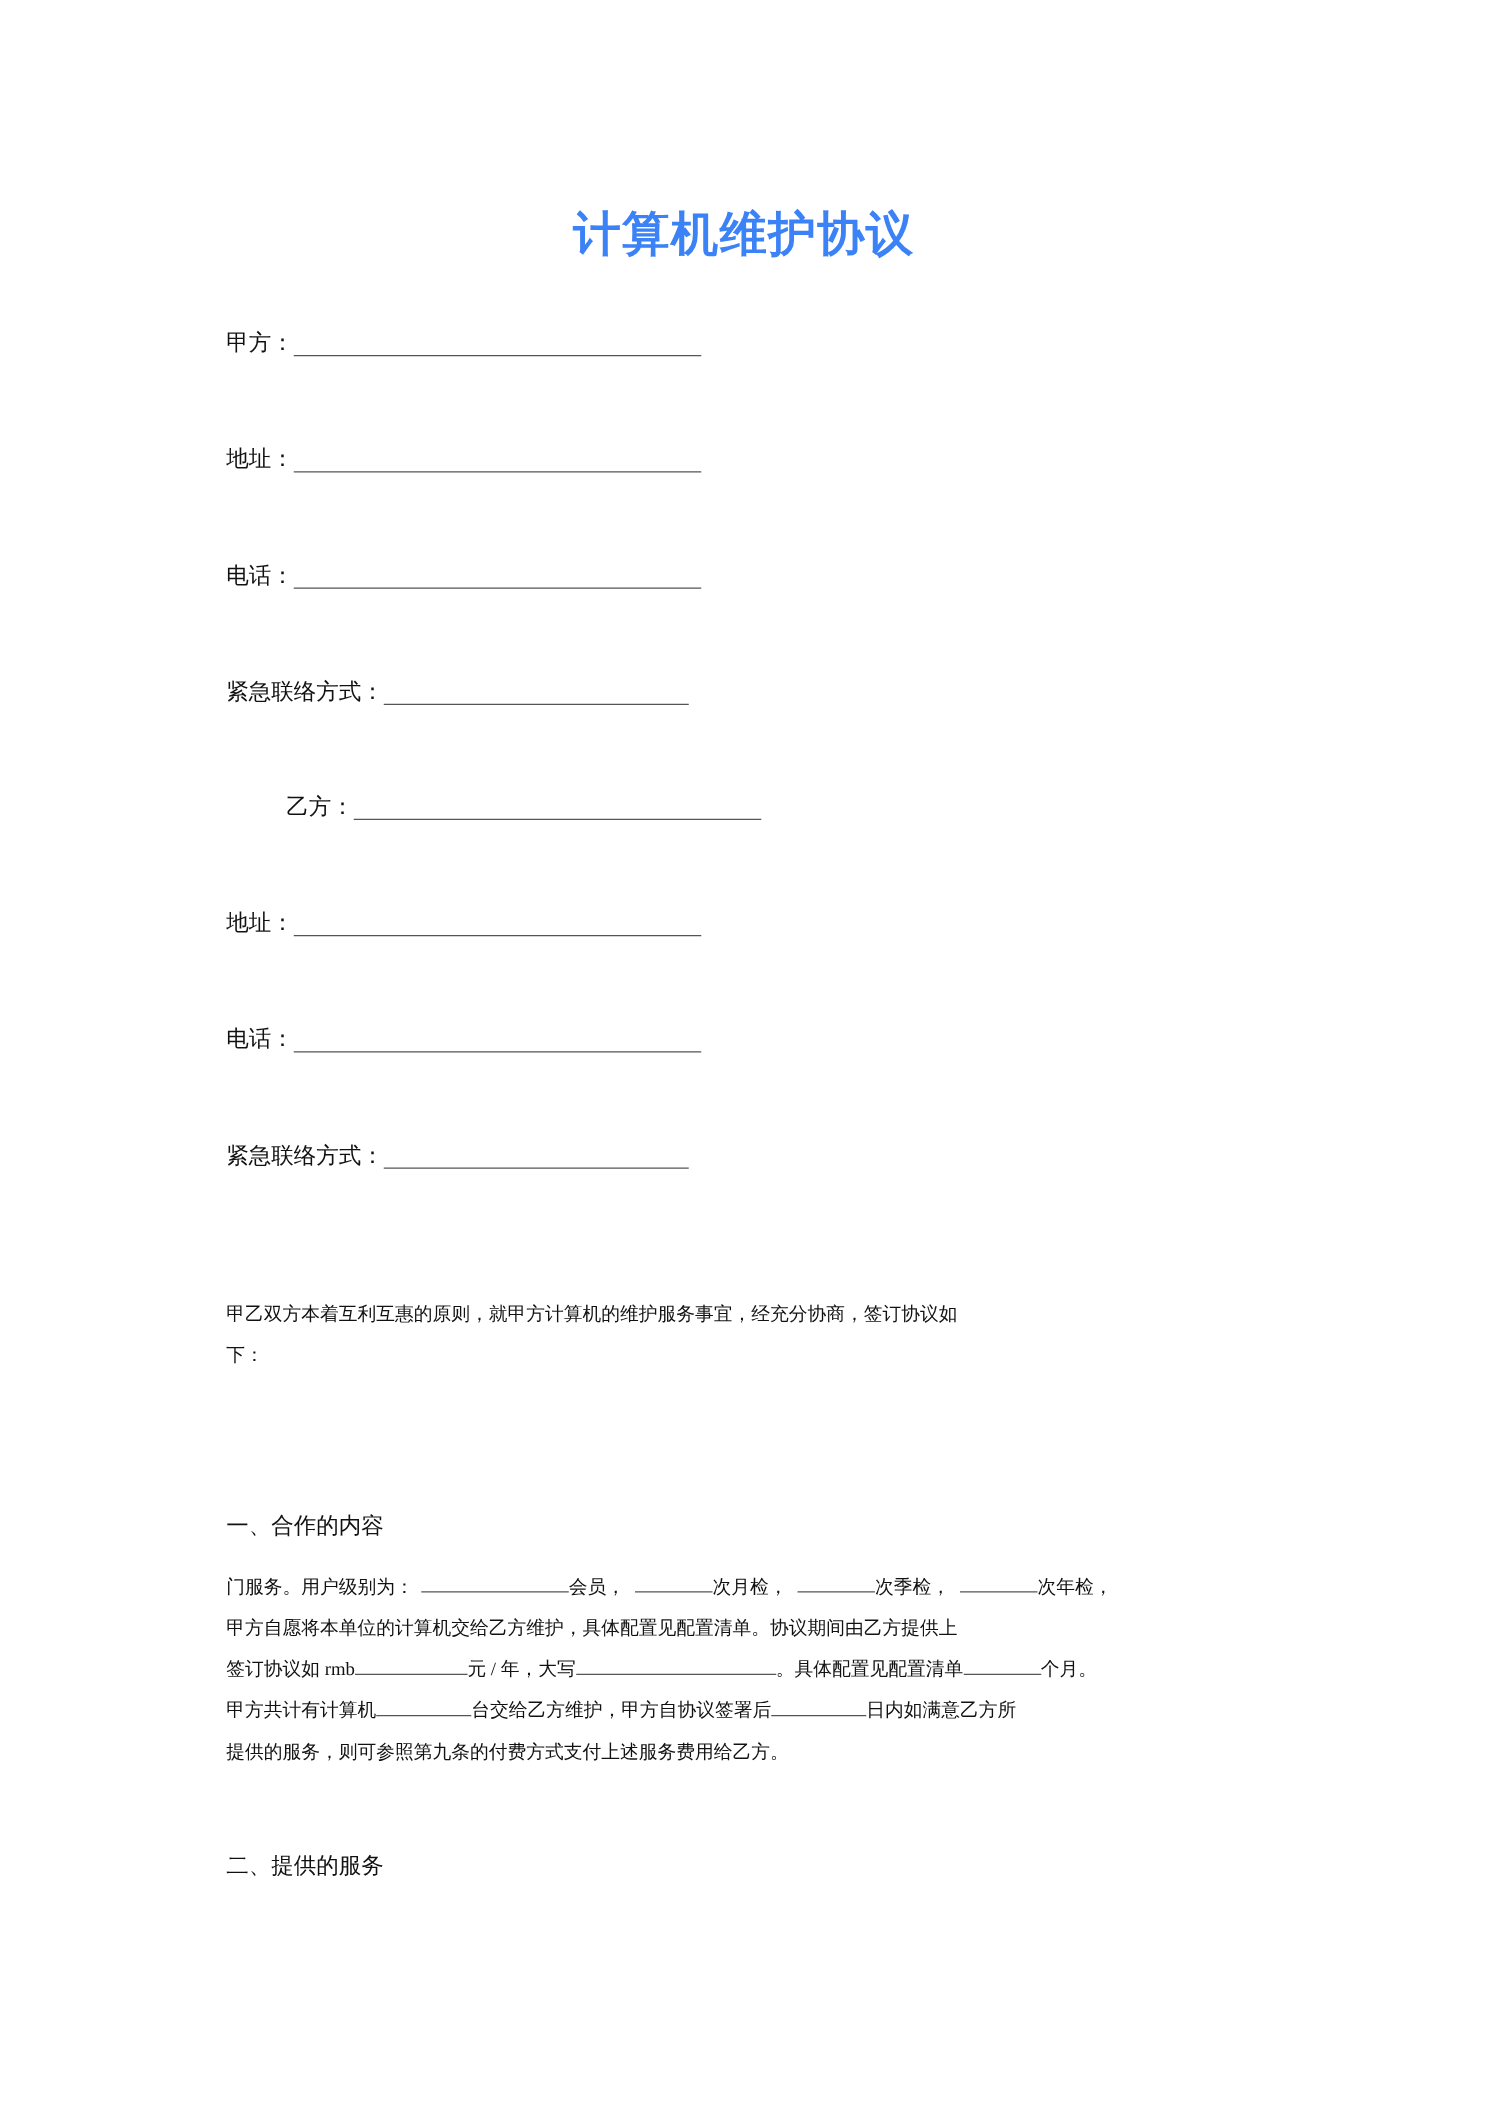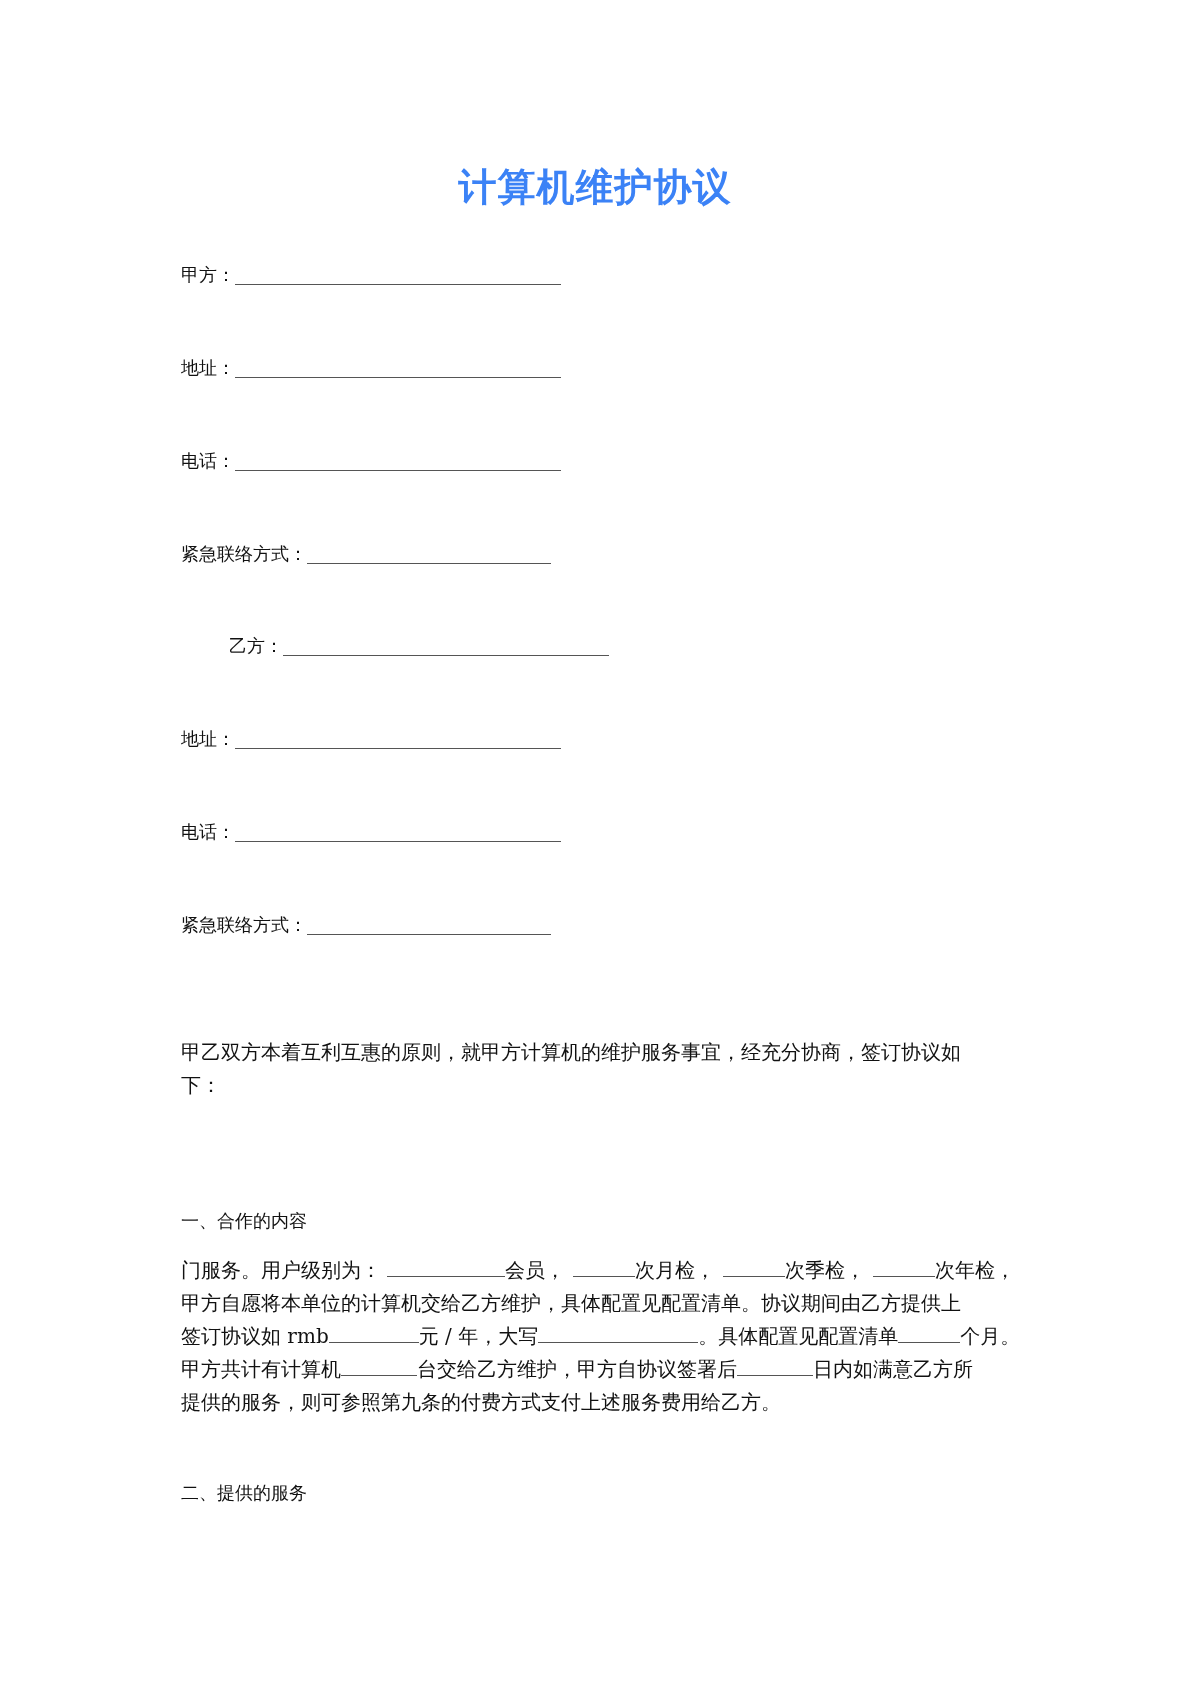--- a/index.html
+++ b/index.html
@@ -50,23 +50,24 @@
     .field-line {
       display: inline-block;
       border-bottom: 1px solid #555555;
       height: 22px;
       margin-bottom: 3px;
     }
     .para {
       position: absolute;
       left: 181px;
       width: 840px;
-      font-size: 20px;
+      font-size: 15px;
       line-height: 33px;
       text-align: justify;
+      font-family: Liberation Serif, serif;
     }
     .heading {
       position: absolute;
       left: 181px;
       font-size: 18px;
       line-height: 26px;
     }
     .blank {
       display: inline-block;
       border-bottom: 1px solid #555555;

